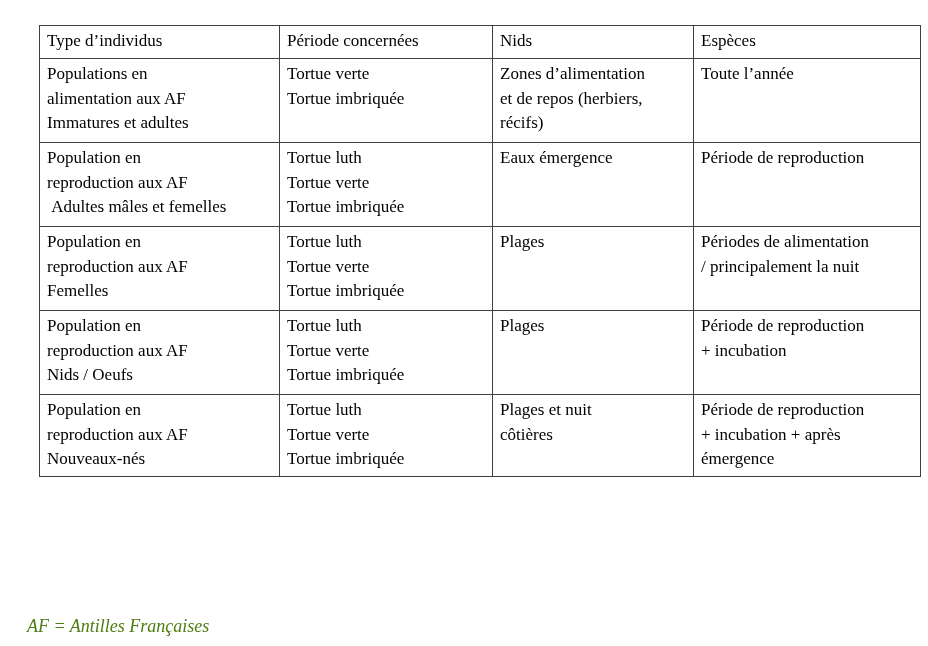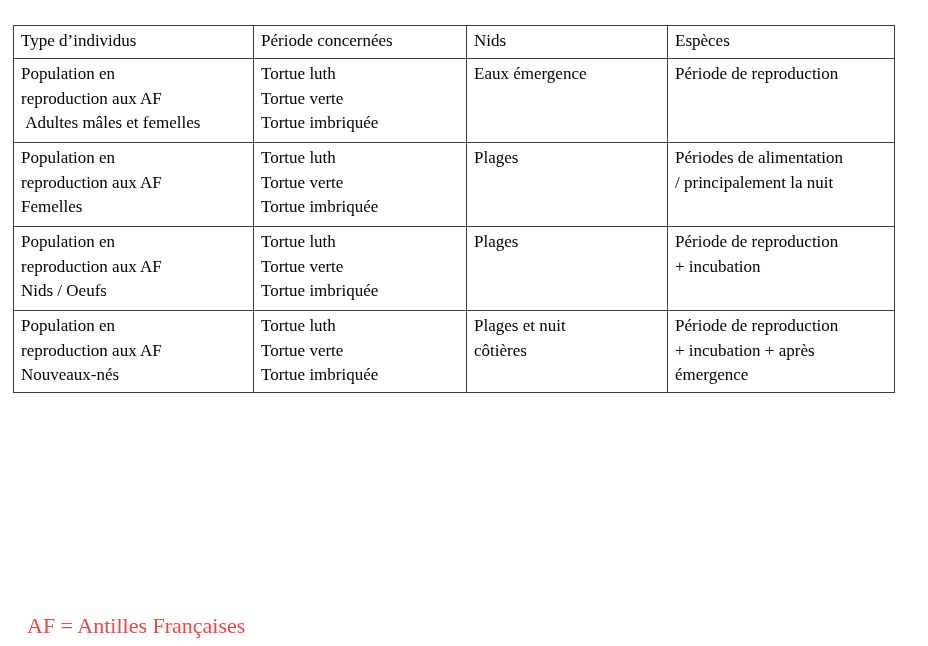--- a/index.html
+++ b/index.html
@@ -11,21 +11,21 @@
     position: relative;
     width: 928px;
     height: 646px;
     background: #ffffff;
     font-family: "Liberation Serif", serif;
     color: #000000;
     overflow: hidden;
   }
   table.doc-table {
     position: absolute;
-    left: 13px;
+    left: 39px;
     top: 25px;
     width: 881px;
     border-collapse: collapse;
     table-layout: fixed;
   }
   table.doc-table th,
   table.doc-table td {
     border: 1px solid #3f3f3f;
     vertical-align: top;
     text-align: left;
@@ -41,23 +41,24 @@
   tr.row-med    { height: 84px; }
   tr.row-last   { height: 82px; }
   .col-type    { width: 240px; }
   .col-species { width: 213px; }
   .col-zones   { width: 201px; }
   .col-periode { width: 227px; }
   .footnote {
     position: absolute;
     left: 27px;
     top: 615px;
-    font-size: 22px;
+    font-size: 18px;
+    font-style: italic;
     line-height: 22px;
-    color: #ef4444;
+    color: #4d7c0f;
   }
 </style>
 </head>
 <body>
 
 <div class="page">
   <table class="doc-table">
     <colgroup>
       <col class="col-type">
       <col class="col-species">
@@ -66,20 +67,31 @@
     </colgroup>
     <thead>
       <tr class="header-row">
         <th>Type d’individus</th>
         <th>Période concernées</th>
         <th>Nids</th>
         <th>Espèces</th>
       </tr>
     </thead>
     <tbody>
+      <tr class="row-med">
+        <td>Populations en
+alimentation aux AF
+Immatures et adultes</td>
+        <td>Tortue verte
+Tortue imbriquée</td>
+        <td>Zones d’alimentation
+et de repos (herbiers,
+récifs)</td>
+        <td>Toute l’année</td>
+      </tr>
       <tr class="row-med">
         <td>Population en
 reproduction aux AF
 &nbsp;Adultes mâles et femelles</td>
         <td>Tortue luth
 Tortue verte
 Tortue imbriquée</td>
         <td>Eaux émergence</td>
         <td>Période de reproduction</td>
       </tr>

